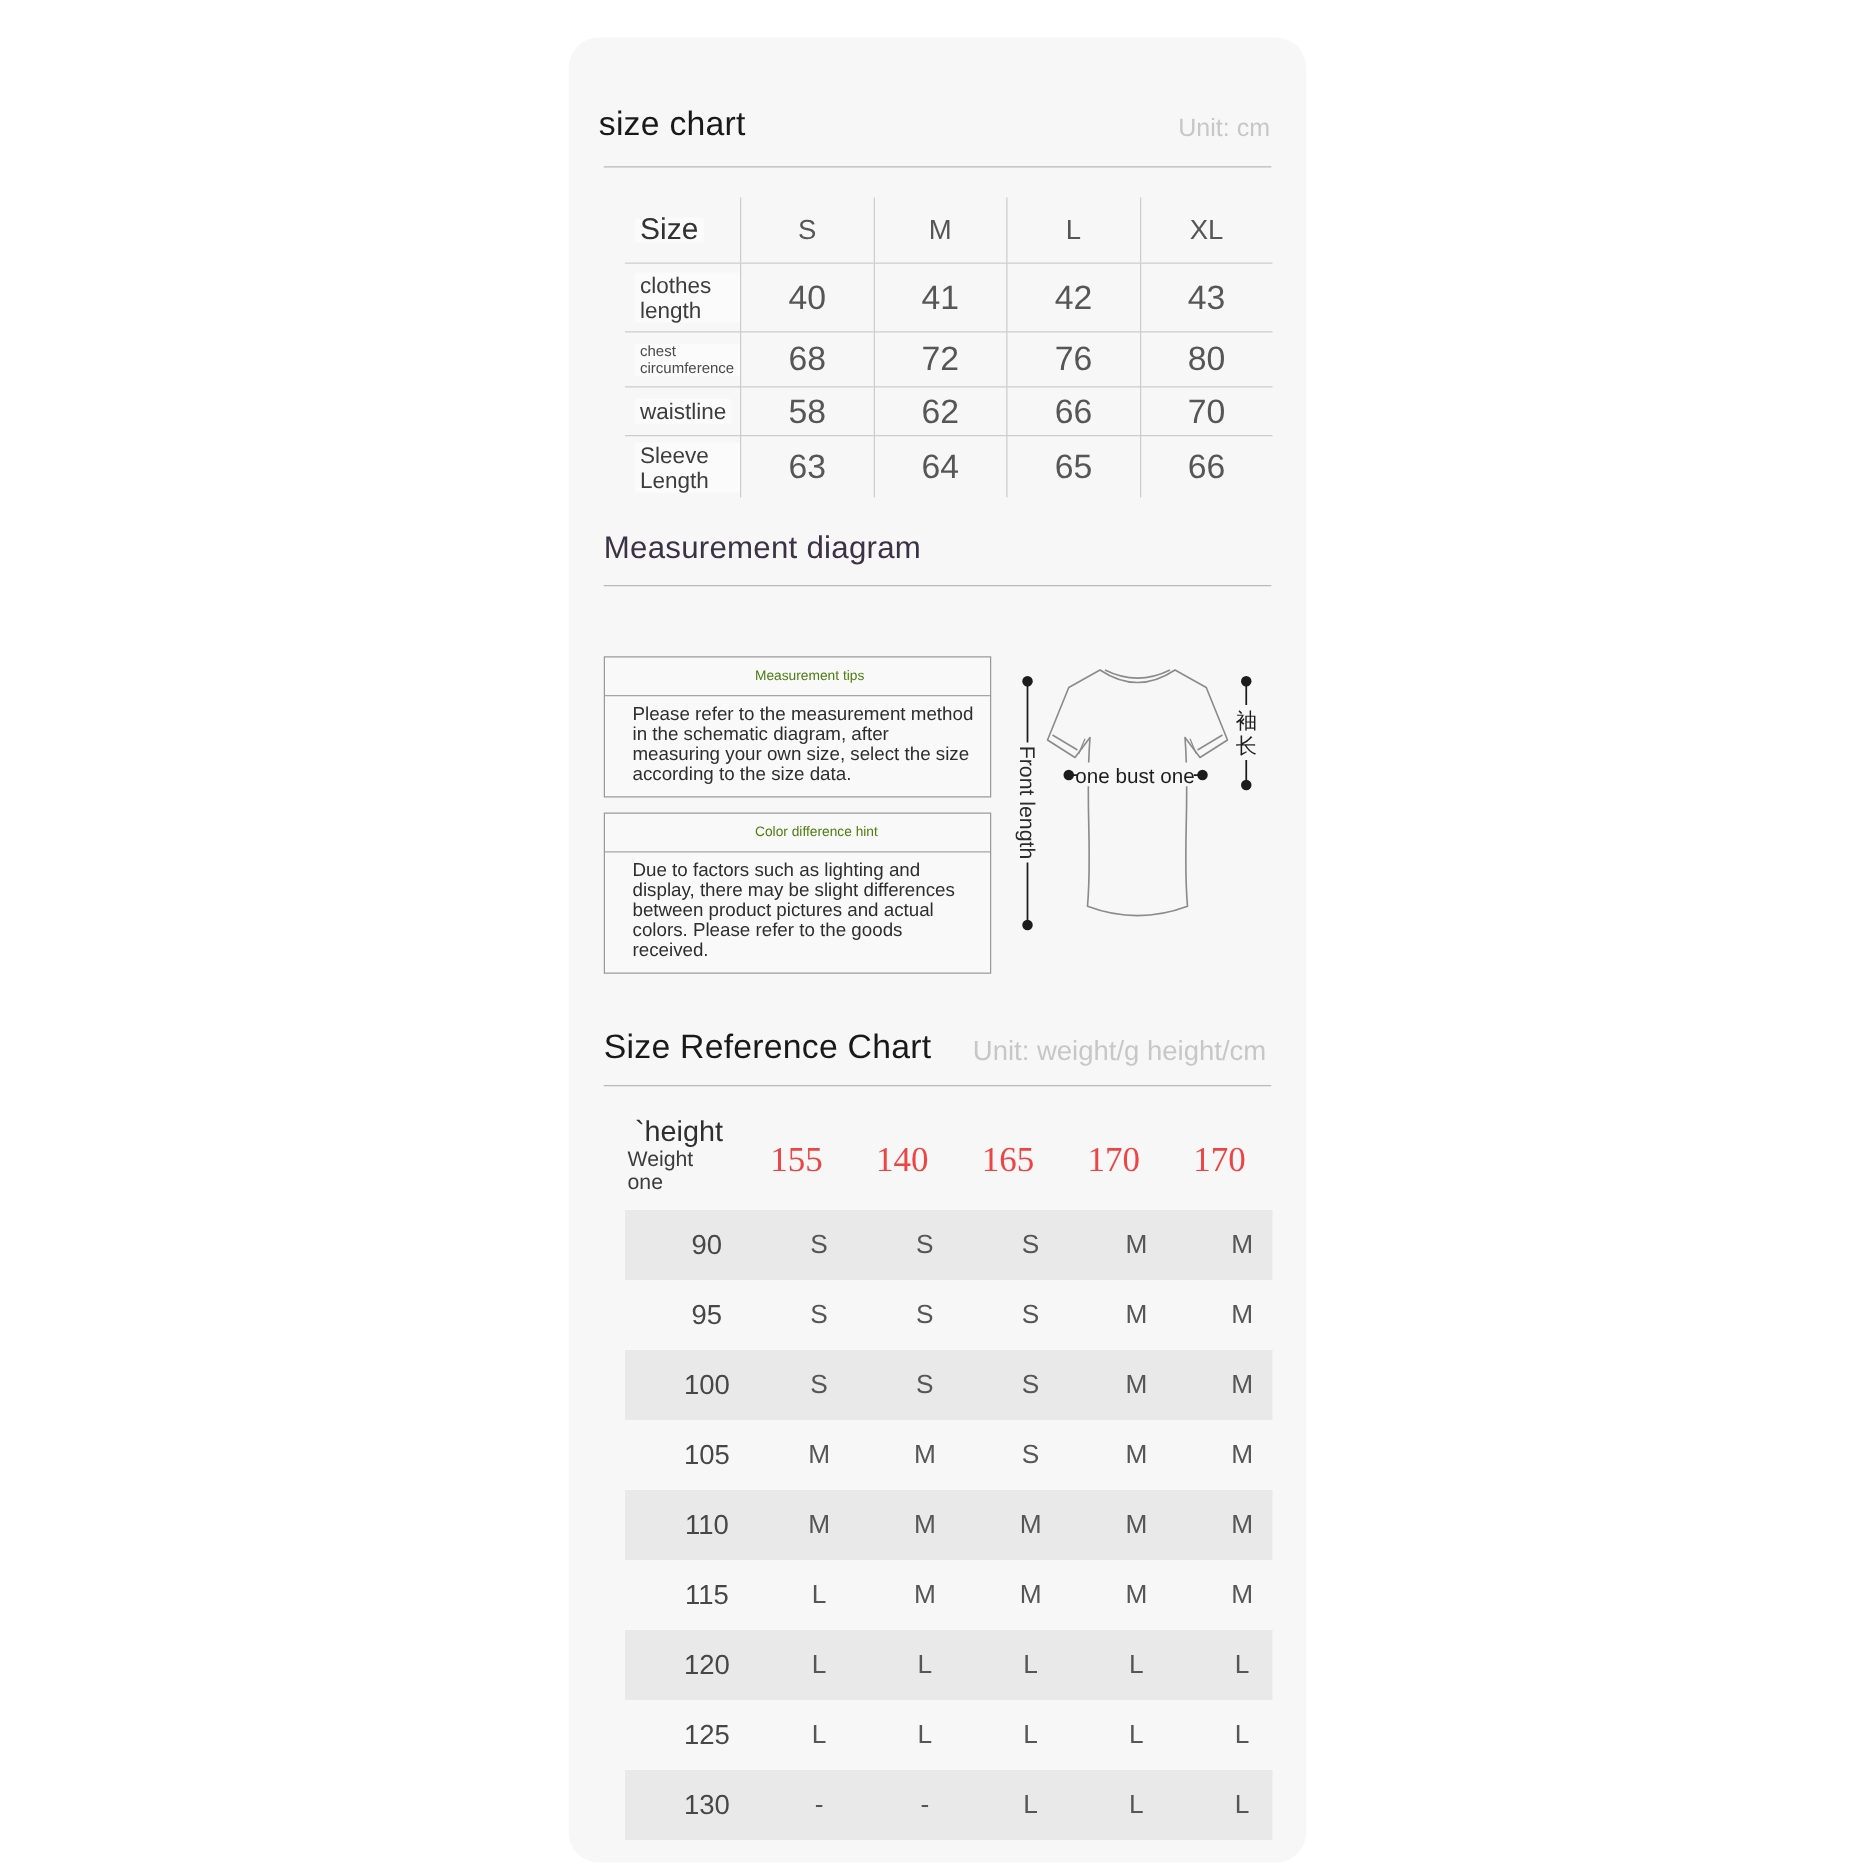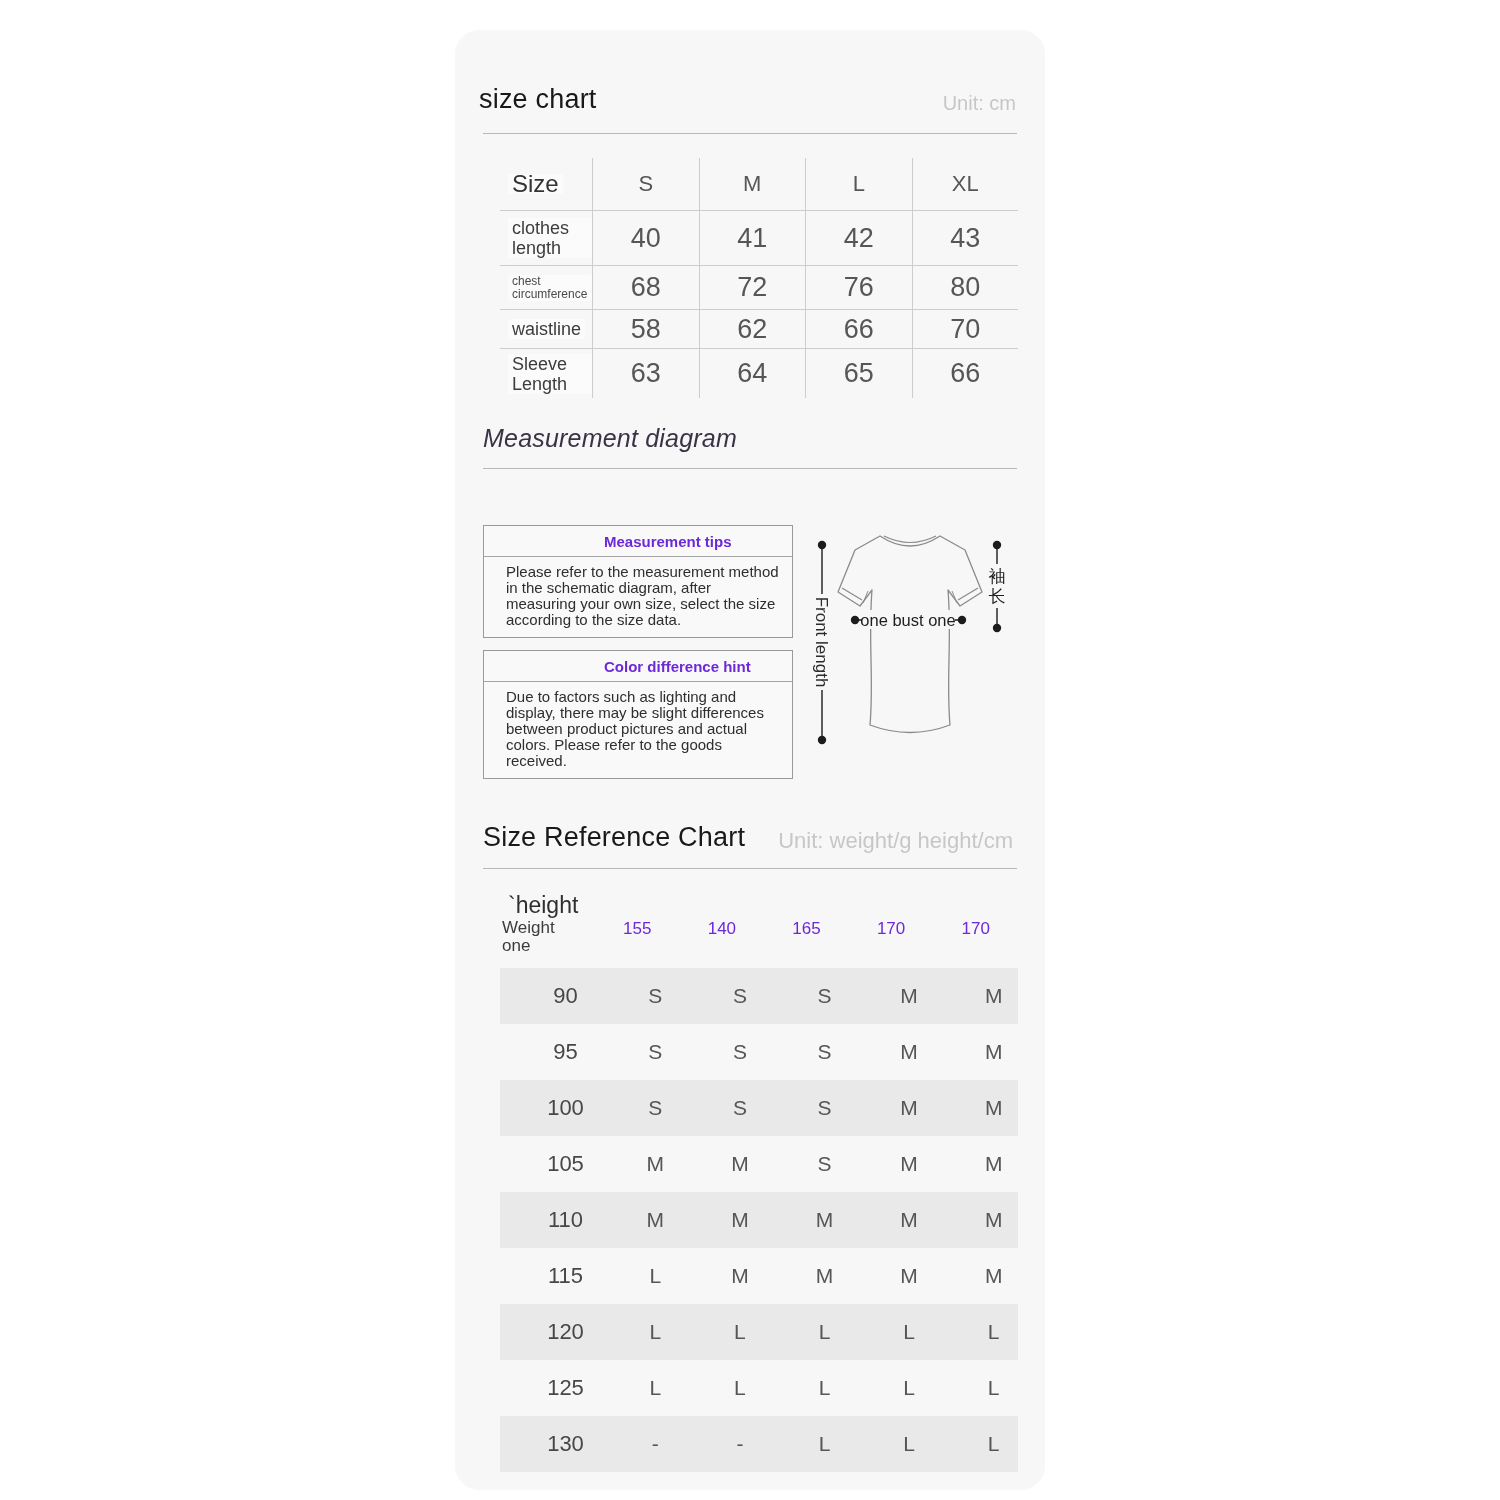--- a/index.html
+++ b/index.html
@@ -27,32 +27,32 @@
   .t1 .lbl { justify-content:flex-start; padding-left:8px; font-size:18px; line-height:20px; color:#3d3d3d; }
   .t1 .lbl.small { font-size:12px; line-height:13px; color:#4a4a4a; }
   .t1 .hdr { font-size:24px; color:#333; }
   .t1 .val { font-size:22px; color:#565656; }
   .t1 .num { font-size:27px; }
   .t1 .v  { border-left:1px solid #cdcdcd; }
   .t1 .ht { border-top:1px solid #cdcdcd; }
 
   
   .tipbox { position:absolute; left:28px; width:310px; border:1px solid #9a9a9a; background:#f9f9f9; }
-  .tipbox .bt { padding:6px 6px 5px 120px; font-size:15px; line-height:19px; color:#6d28d9;
-                border-bottom:1px solid #a5a5a5;font-weight:bold; }
+  .tipbox .bt { padding:6px 6px 5px 120px; font-size:11px; line-height:19px; color:#4d7c0f;
+                border-bottom:1px solid #a5a5a5; }
   .tipbox .bb { padding:7px 10px 9px 22px; font-size:15px; line-height:16px; color:#2e2e2e; }
 
   
   .shirt-wrap { position:absolute; left:345px; top:490px; width:220px; height:240px; }
   svg text { font-family:"Liberation Sans","DejaVu Sans",sans-serif; }
 
   
   .t2h { position:absolute; left:45px; top:860px; width:518px; height:78px;
          display:grid; grid-template-columns:95px repeat(5,1fr); }
-  .t2h .hc { display:flex; align-items:center; justify-content:center; font-size:17px; color:#6d28d9; }
+  .t2h .hc { display:flex; align-items:center; justify-content:center; font-size:28px; color:#ef4444;font-family:Liberation Serif, serif; }
   .t2h .first { display:block; padding-top:2px; }
   .t2h .hh { font-size:23px; color:#2f2f2f; padding-left:8px; }
   .t2h .hw { font-size:17px; line-height:18px; color:#3c3c3c; padding-left:2px; }
 
   .t2rows { position:absolute; left:45px; top:938px; width:518px; }
   .t2row { display:grid; grid-template-columns:95px repeat(5,1fr); height:56px; }
   .t2row.shaded { background:#e9e9e9; }
   .t2row .c { display:flex; align-items:center; justify-content:center; font-size:21px; color:#565656;padding-left:36px; }
   .t2row .w { font-size:22px; color:#474747; }
 </style>
@@ -101,21 +101,21 @@
 
       <div class="c lbl ht">
           <span class="patch">Sleeve Length</span>
         </div>
       <div class="c val num v ht">63</div>
       <div class="c val num v ht">64</div>
       <div class="c val num v ht">65</div>
       <div class="c val num v ht">66</div>
     </div>
 
-    <div class="abs sec-title purple" style="left:28px; top:394px;font-style:italic;">Measurement diagram</div>
+    <div class="abs sec-title purple" style="left:28px; top:394px;">Measurement diagram</div>
     <div class="divider" style="top:438px;"></div>
 
     <div class="tipbox" style="top:495px;">
       <div class="bt">Measurement tips</div>
       <div class="bb">Please refer to the measurement method in the schematic diagram, after measuring your own size, select the size according to the size data.</div>
     </div>
 
     <div class="tipbox" style="top:620px;">
       <div class="bt">Color difference hint</div>
       <div class="bb">Due to factors such as lighting and display, there may be slight differences between product pictures and actual colors. Please refer to the goods received.</div>

